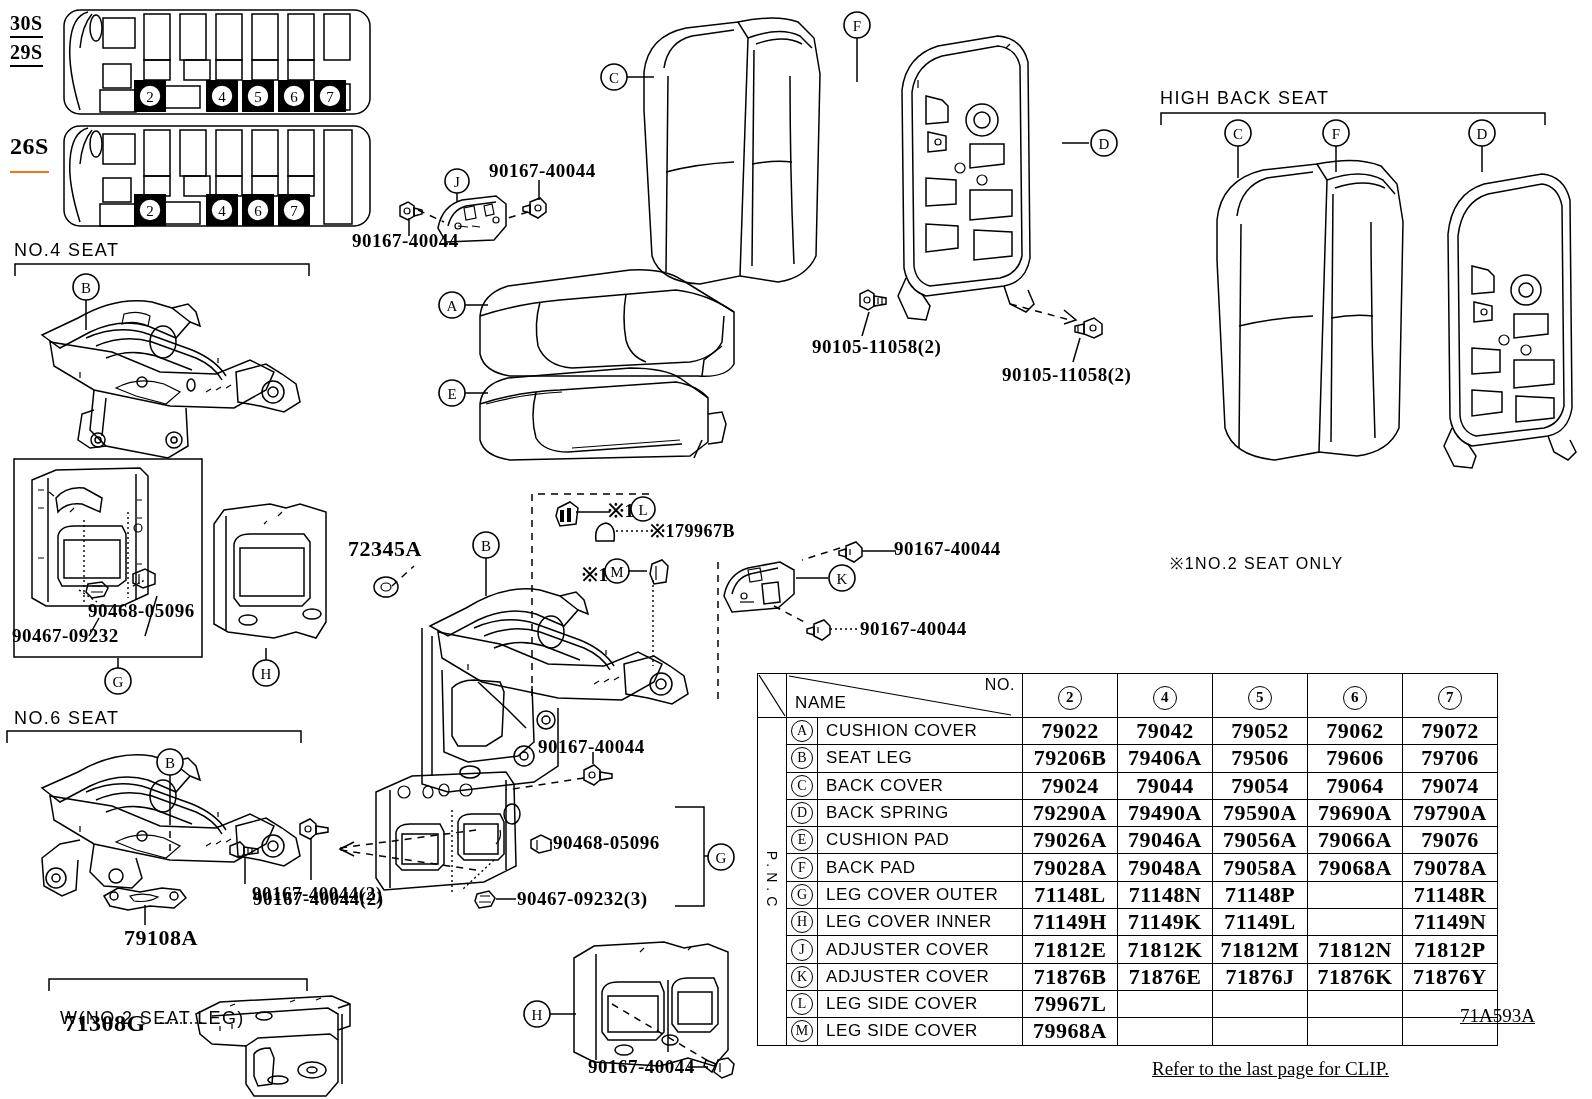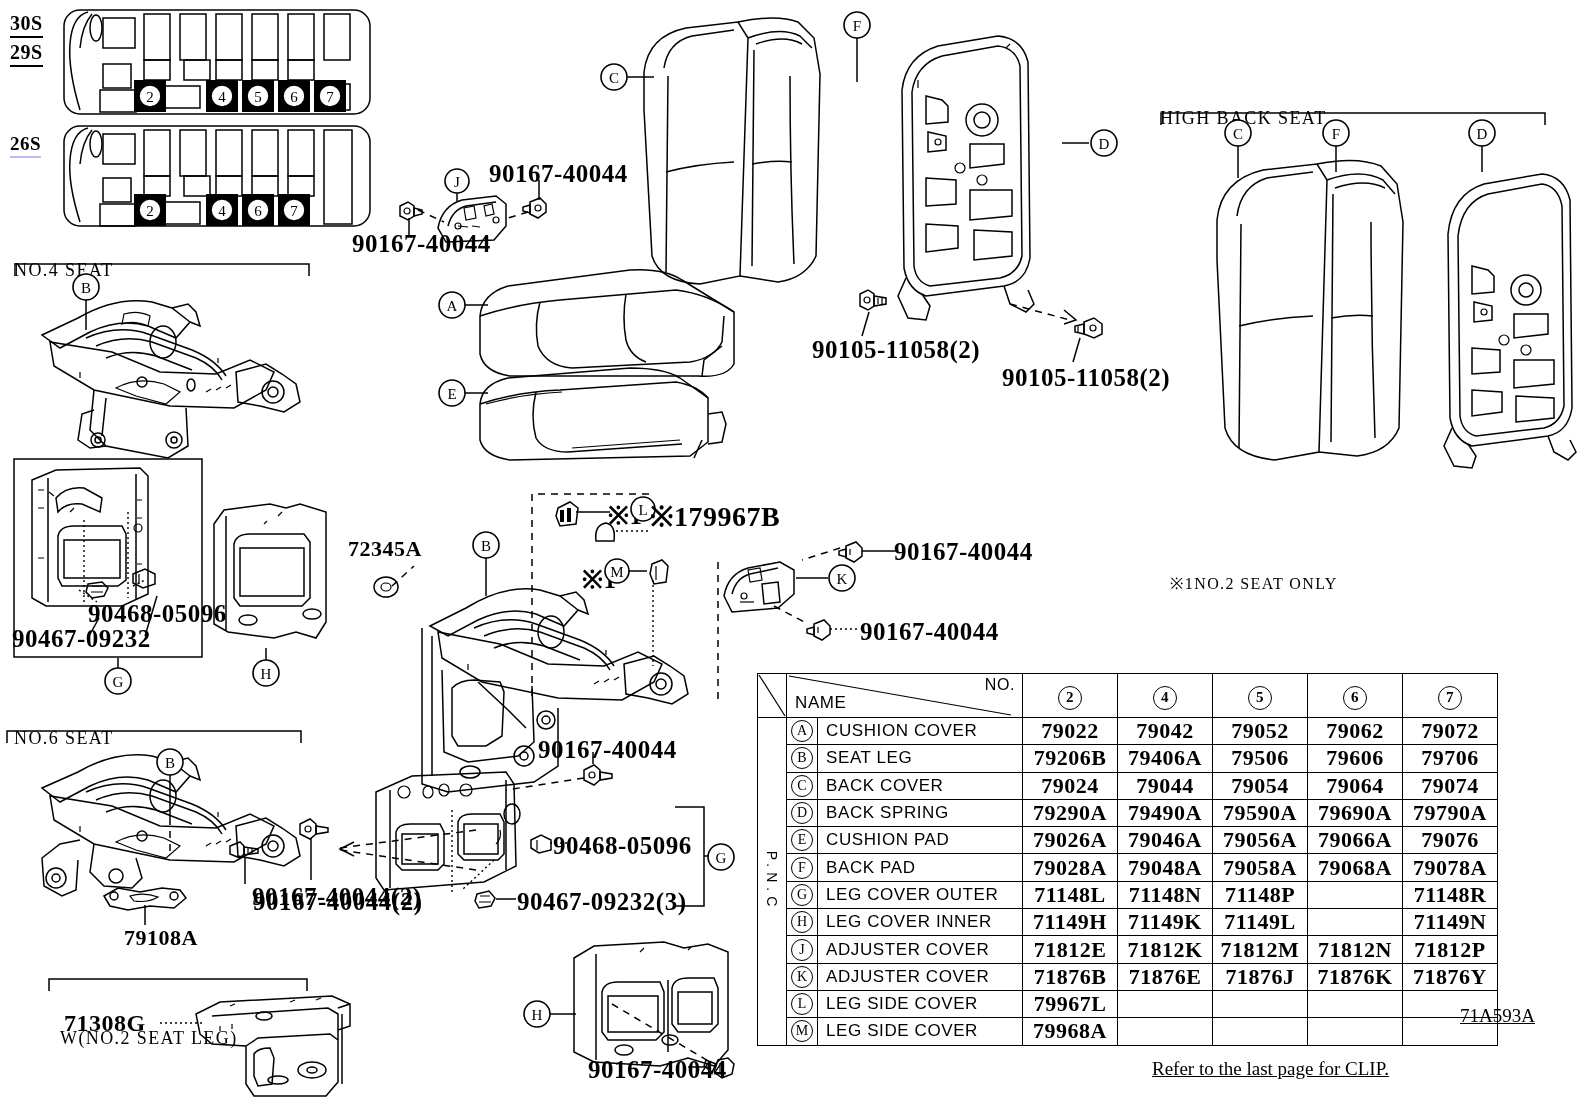--- a/index.html
+++ b/index.html
@@ -1,22 +1,22 @@
 <!DOCTYPE html>
 <html><head>
 <meta charset="utf-8">
 <style>
   html,body{margin:0;padding:0;background:#fff;}
   body{width:1592px;height:1099px;position:relative;overflow:hidden;
        font-family:"Liberation Sans", sans-serif;color:#000;}
   .stage{position:absolute;left:0;top:0;width:1592px;height:1099px;}
   .abs{position:absolute;}
   .lbl{font-family:"Liberation Serif", serif;font-weight:700;white-space:nowrap;letter-spacing:.5px;}
-  .pn{font-size:25px;}
-  .ttl{font-family:Liberation Serif, serif;font-size:18px;letter-spacing:1.4px;white-space:nowrap;margin-top:20px;}
+  .pn{font-size:19px;}
+  .ttl{font-family:Liberation Sans, sans-serif;font-size:18px;letter-spacing:1.4px;white-space:nowrap;}
   svg{display:block;overflow:visible;}
   .cir{fill:#fff;stroke:#000;stroke-width:1.6;}
   .cirtxt{font-family:"Liberation Serif", serif;font-size:15px;text-anchor:middle;dominant-baseline:central;fill:#000;}
   .ln{stroke:#000;stroke-width:1.5;fill:none;}
   .lnd{stroke:#000;stroke-width:1.5;fill:none;stroke-dasharray:7 6;}
   .lndot{stroke:#000;stroke-width:1.4;fill:none;stroke-dasharray:2 3;}
   .thin{stroke:#000;stroke-width:1.2;fill:none;}
   .fillb{fill:#000;}
   
   #parts-table{position:absolute;left:757px;top:673px;border-collapse:collapse;
@@ -147,21 +147,21 @@
      <circle class="cir" cx="250" cy="88" r="11"></circle>
      <text class="cirtxt" x="250" y="89">6</text>
         </g>
    <g>
      <rect class="fillb" x="270" y="72" width="32" height="32"></rect>
      <circle class="cir" cx="286" cy="88" r="11"></circle>
      <text class="cirtxt" x="286" y="89">7</text>
         </g>
  </svg>
 </div>
-<div class="abs lbl" style="left:10px;top:133px;font-size:19px;border-bottom:2px solid #c4b5fd;padding-bottom:1px;">26S</div>
+<div class="abs lbl" style="left:10px;top:133px;font-size:24px;border-bottom:2px solid #f97316;padding-bottom:11px;">26S</div>
 
 <div class="abs ttl" style="left:14px;top:240px;">NO.4 SEAT</div>
 <div class="abs" style="left:14px;top:263px;">
   <svg width="296" height="14">
         <path class="ln" d="M1 13 L1 1 L295 1 L295 13"></path>
       </svg>
 </div>
 
 <div class="abs" style="left:20px;top:280px;">
 <svg width="300" height="185" viewBox="0 0 300 185">
@@ -695,21 +695,21 @@
 <div class="abs" style="left:590px;top:519px;">
  <svg width="28" height="26">
         <path class="ln" d="M6 22 Q4 6 16 4 Q26 6 24 22 Z"></path>
       </svg>
 </div>
 <div class="abs" style="left:616px;top:526px;">
  <svg width="36" height="10">
         <path class="lndot" d="M0 5 L34 5"></path>
       </svg>
 </div>
-<div class="abs lbl" style="left:650px;top:496px;font-size:28px;">※179967B</div>
+<div class="abs lbl" style="left:650px;top:518px;font-size:18px;">※179967B</div>
 
 <div class="abs lbl pn" style="left:582px;top:561px;">※1</div>
 <div class="abs" style="left:603px;top:558px;">
  <svg width="30" height="28">
         <circle class="cir" cx="14" cy="13" r="12"></circle>
  <text class="cirtxt" x="14" y="14">M</text>
       </svg>
 </div>
 <div class="abs" style="left:629px;top:566px;">
  <svg width="20" height="10">

